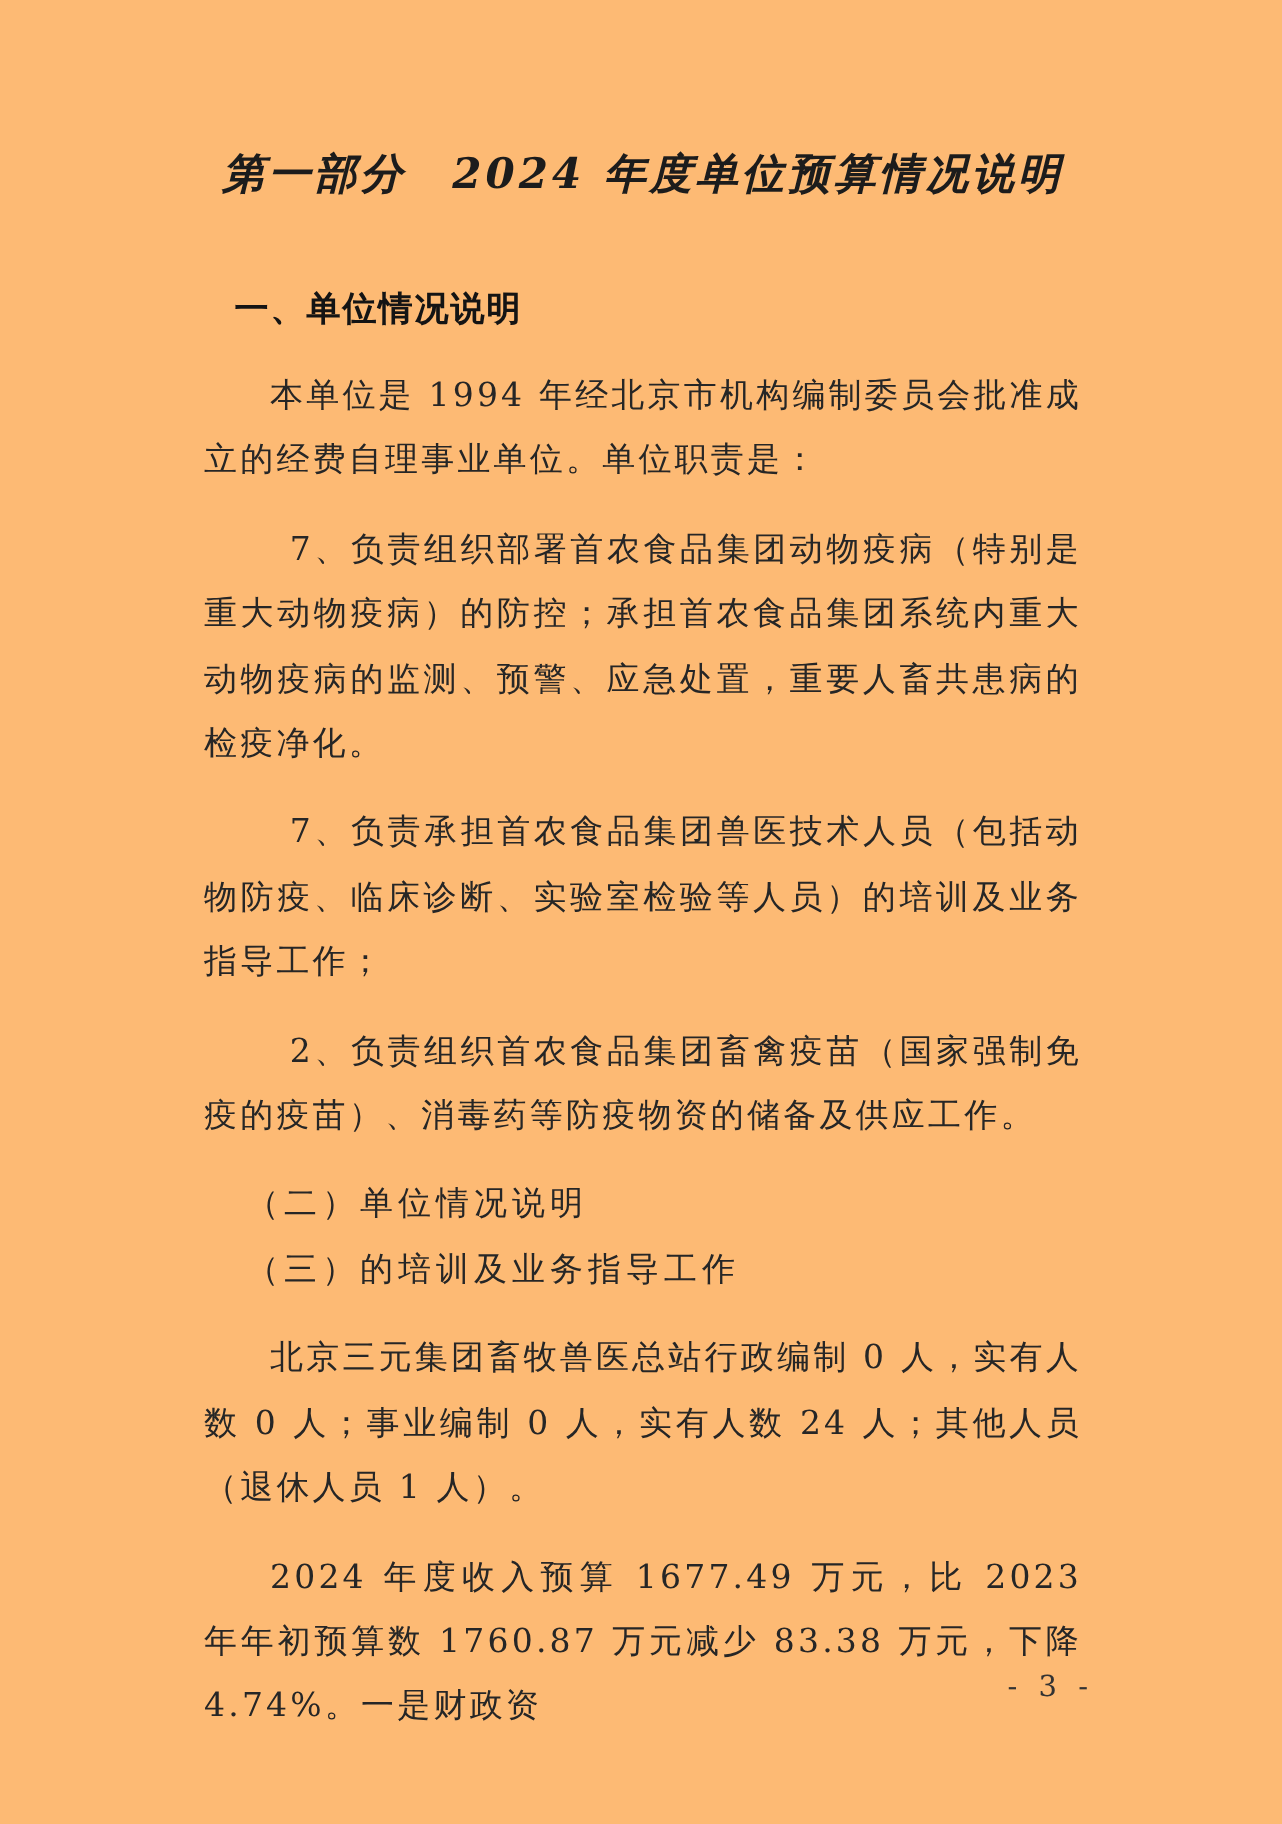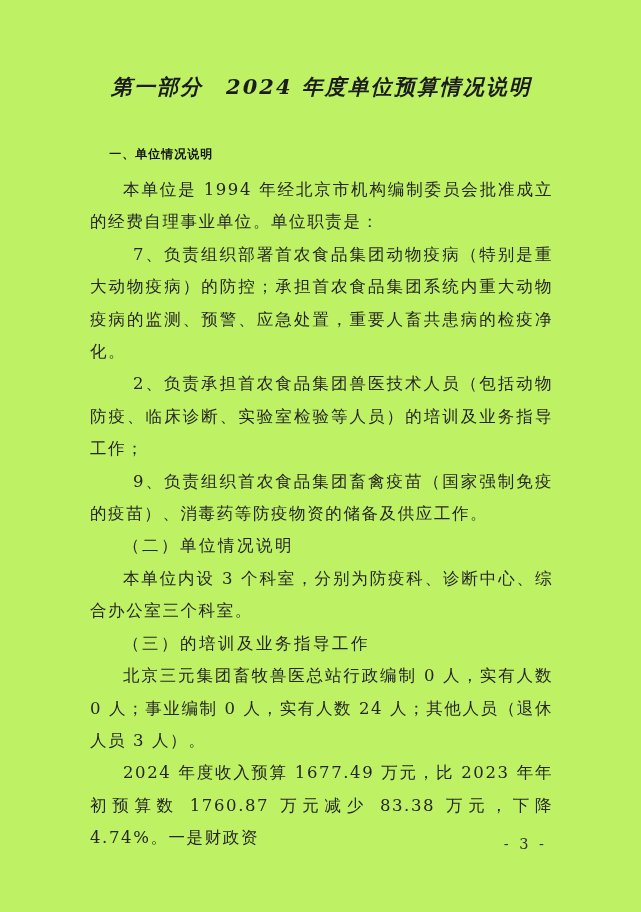--- a/index.html
+++ b/index.html
@@ -13,55 +13,55 @@
     font-family: "DejaVu Serif", "Liberation Serif", serif;
     color: #262626;
   }
   .page {
     position: relative;
     box-sizing: border-box;
     width: 641px;
     height: 912px;
     padding: 70px 88px 0 90px;
     overflow: hidden;
-    background: #bef264;
+    background: #fdba74;
   }
   .doc-title {
     margin: 0 0 36px 0;
     font-family: "DejaVu Serif", "Liberation Serif", serif;
     font-style: italic;
     font-weight: 700;
     font-size: 21px;
     line-height: 34px;
     text-align: center;
     letter-spacing: 2px;
     color: #1c1c1c;
     white-space: nowrap;
   }
   .h2 {
     margin: 4px 0 4px 0;
-    font-family: Liberation Mono, monospace;
+    font-family: Liberation Serif, serif;
     font-weight: 700;
-    font-size: 12px;
+    font-size: 17px;
     line-height: 30px;
     letter-spacing: 1px;
     text-indent: 1.6em;
     color: #141414;
   }
   .h3 {
     margin: 0;
     font-weight: 400;
     font-size: 16.5px;
     line-height: 32.4px;
     letter-spacing: 2.5px;
     text-indent: 2em;
     color: #262626;
   }
   .para {
-    margin: 0;
+    margin: 12px;
     font-size: 16.5px;
     line-height: 32.4px;
     letter-spacing: 1.6px;
     text-align: justify;
     text-indent: 2em;
     color: #262626;
   }
   .para.num {
     text-indent: 2.6em;
   }
@@ -81,30 +81,29 @@
 
   <h1 class="doc-title">第一部分　2024 年度单位预算情况说明</h1>
 
   <h2 class="h2">一、单位情况说明</h2>
 
 
   <p class="para">本单位是 1994 年经北京市机构编制委员会批准成立的经费自理事业单位。单位职责是：</p>
 
   <p class="para num">7、负责组织部署首农食品集团动物疫病（特别是重大动物疫病）的防控；承担首农食品集团系统内重大动物疫病的监测、预警、应急处置，重要人畜共患病的检疫净化。</p>
 
-  <p class="para num">2、负责承担首农食品集团兽医技术人员（包括动物防疫、临床诊断、实验室检验等人员）的培训及业务指导工作；</p>
+  <p class="para num">7、负责承担首农食品集团兽医技术人员（包括动物防疫、临床诊断、实验室检验等人员）的培训及业务指导工作；</p>
 
-  <p class="para num">9、负责组织首农食品集团畜禽疫苗（国家强制免疫的疫苗）、消毒药等防疫物资的储备及供应工作。</p>
+  <p class="para num">2、负责组织首农食品集团畜禽疫苗（国家强制免疫的疫苗）、消毒药等防疫物资的储备及供应工作。</p>
 
   <h3 class="h3">（二）单位情况说明</h3>
 
-  <p class="para">本单位内设 3 个科室，分别为防疫科、诊断中心、综合办公室三个科室。</p>
 
   <h3 class="h3">（三）的培训及业务指导工作</h3>
 
-  <p class="para">北京三元集团畜牧兽医总站行政编制 0 人，实有人数 0 人；事业编制 0 人，实有人数 24 人；其他人员（退休人员 3 人）。</p>
+  <p class="para">北京三元集团畜牧兽医总站行政编制 0 人，实有人数 0 人；事业编制 0 人，实有人数 24 人；其他人员（退休人员 1 人）。</p>
 
 
   <p class="para">2024 年度收入预算 1677.49 万元，比 2023 年年初预算数 1760.87 万元减少 83.38 万元，下降 4.74%。一是财政资</p>
 
   <div class="page-number">- 3 -</div>
 
 </div>
 
 </body></html>

